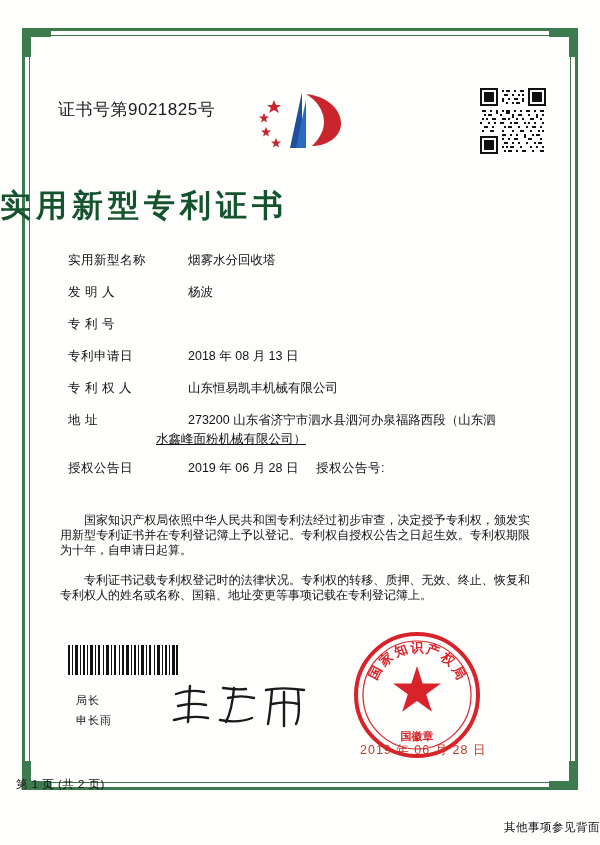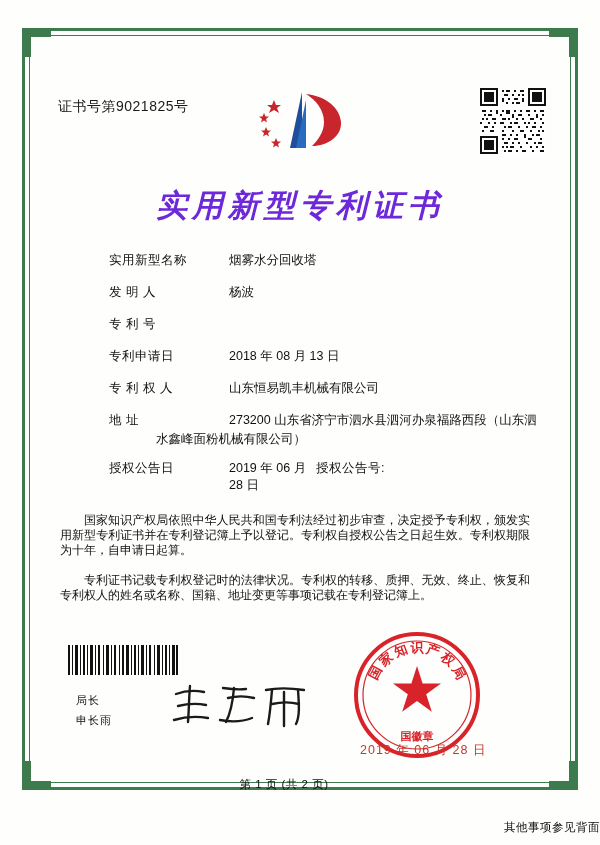--- a/index.html
+++ b/index.html
@@ -48,21 +48,21 @@
   .corner.tl { left: 25px;  top: 31px;  border-left: 6px solid #3d7a4e; border-top: 6px solid #3d7a4e; }
   .corner.tr { left: 549px; top: 31px;  border-right: 6px solid #3d7a4e; border-top: 6px solid #3d7a4e; }
   .corner.bl { left: 25px;  top: 761px; border-left: 6px solid #3d7a4e; border-bottom: 6px solid #3d7a4e; }
   .corner.br { left: 549px; top: 761px; border-right: 6px solid #3d7a4e; border-bottom: 6px solid #3d7a4e; }
 
   
   .cert-no {
     position: absolute;
     left: 58px;
     top: 98px;
-    font-size: 14px;
+    font-size: 17px;
     letter-spacing: 0.5px;
     color: #1a1a1a;
   }
 
   
   .logo {
     position: absolute;
     left: 244px;
     top: 86px;
     width: 110px;
@@ -77,27 +77,26 @@
     width: 66px;
     height: 66px;
   }
 
   
   .title {
     position: absolute;
     left: 0;
     top: 185px;
     width: 600px;
-    text-align: center;
+    text-align: left;
     font-size: 31px;
     font-weight: bold;
     letter-spacing: 5px;
-    color: #6d28d9;
+    color: #14532d;
     font-family: "DejaVu Sans", sans-serif;
-    font-style: italic;
   }
 
   
   .fields {
     position: absolute;
     left: 68px;
     top: 252px;
     width: 470px;
     font-size: 12.5px;
     color: #111;
@@ -105,39 +104,39 @@
   .field-row {
     display: flex;
     align-items: flex-start;
     margin-bottom: 15px;
     line-height: 17px;
   }
   .field-label {
     white-space: nowrap;
     letter-spacing: 0.5px;
     color: #111;
-    margin-left: 41px;
   }
   .field-label.w5 { width: 88px; }
   .field-value {
     flex: 1;
     color: #111;
     margin-left: 32px;
   }
   .field-row.two-col .col-a { width: 248px; display: flex; }
   .field-row.two-col .col-b { flex: 1; display: flex; gap: 44px; }
   .sublabel {
     white-space: nowrap;
     margin-right: 8px;
     letter-spacing: 0.5px;
   }
   .addr-second {
     margin-left: 88px;
     margin-top: 2px;
     line-height: 17px;
+    text-decoration: underline;
   }
 
   
   .para {
     position: absolute;
     left: 60px;
     width: 470px;
     font-size: 12px;
     line-height: 15px;
     text-indent: 24px;
@@ -188,24 +187,24 @@
     left: 360px;
     top: 742px;
     font-size: 12.5px;
     color: #c0392b;
     letter-spacing: 1px;
   }
 
   
   .page-num {
     position: absolute;
-    left: 8px;
+    left: 16px;
     top: 777px;
     width: 552px;
-    text-align: center;
+    text-align: left;
     font-size: 11.5px;
     color: #111;
     letter-spacing: 0.5px;
   }
   .footer-note {
     position: absolute;
     left: 0;
     top: 820px;
     width: 600px;
     text-align: right;

